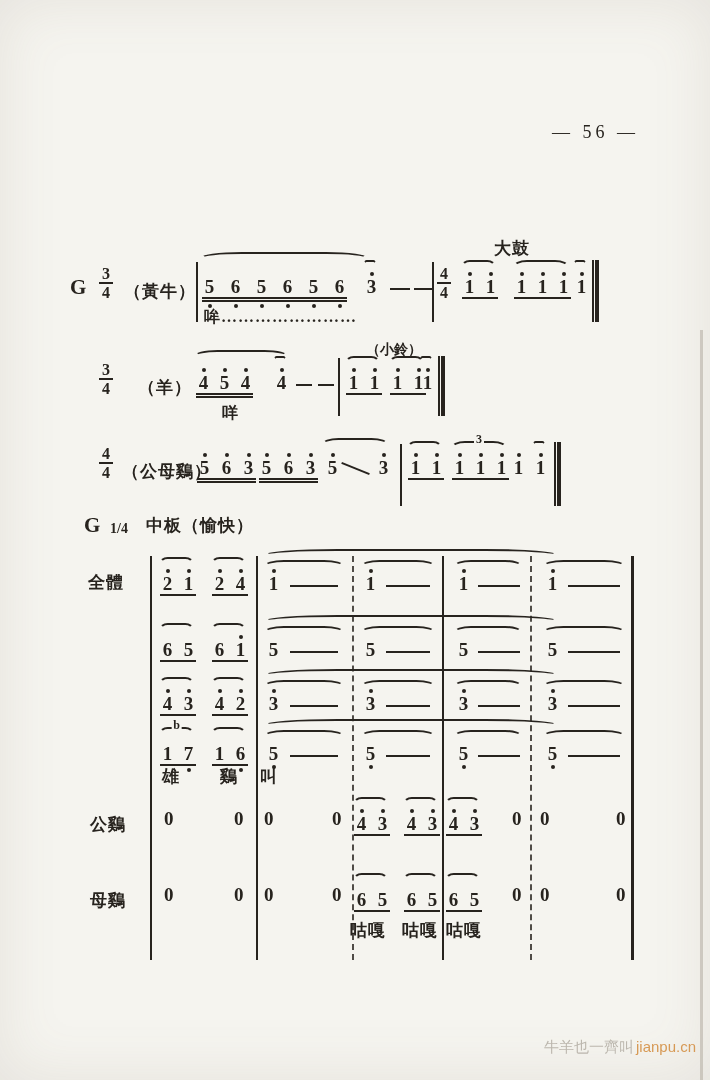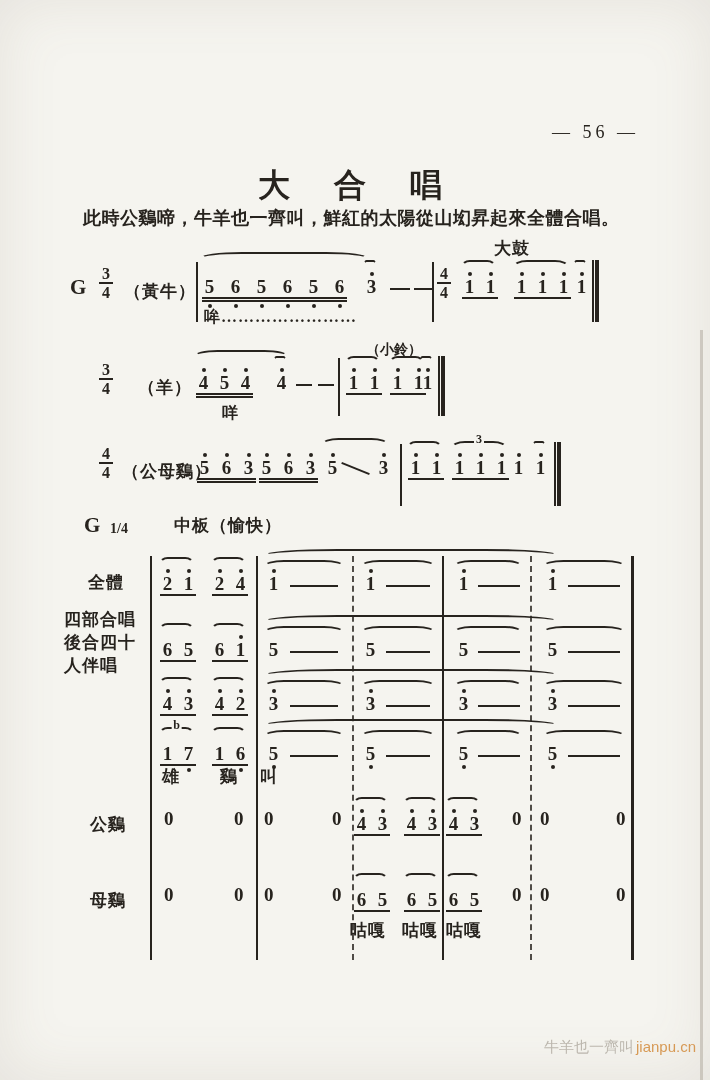--- a/index.html
+++ b/index.html
@@ -47,22 +47,20 @@
   .lab{position:absolute;left:50%;top:-9px;transform:translateX(-50%);background:var(--paper);
        padding:0 2px;font:bold 12px "Liberation Serif",serif;color:var(--ink);line-height:11px;}
   .watermark{position:absolute;left:544px;top:1038px;font:15px "Liberation Sans","DejaVu Sans",sans-serif;color:#bcb7ae;}
   .wm-url{color:#d79a56;margin-left:2px;}
 </style>
 </head>
 <body>
 
 <div class="page">
   <div class="pagenum">— 56 —</div>
-  <h1 class="title">大合唱</h1>
-  <p class="subtitle">此時公鷄啼，牛羊也一齊叫，鮮紅的太陽從山㘭昇起來全體合唱。</p>
   <div id="music">
       <div class="txt key" style="left: 70px; top: 276px;">G</div>
       <div class="frac" style="left: 99px; top: 266px;">
         <div class="fr-n">3</div>
         <div class="fr-line"></div>
         <div class="fr-n">4</div>
       </div>
       <div class="txt" style="left: 124px; top: 281px;">（黃牛）</div>
       <div class="bar" style="height: 60px; left: 196px; top: 262px;"></div>
       <div class="arc" style="width: 168px; left: 200px; top: 252px;"></div>
@@ -348,31 +346,28 @@
         <div class="digits">
           <div class="note">
             <div class="odot"></div>
             <div class="dg">1</div>
           </div>
         </div>
       </div>
       <div class="dbar" style="height: 64px; left: 554px; top: 442px;"></div>
       <div class="txt key" style="left: 84px; top: 514px;">G</div>
       <div class="txt small" style="left: 110px; top: 518px;">1/4</div>
-      <div class="txt" style="left: 146px; top: 515px; margin-left: 28px;">中板（愉快）</div>
+      <div class="txt" style="left: 146px; top: 515px;">中板（愉快）</div>
       <div class="bar" style="height: 404px; width: 2px; left: 150px; top: 556px;"></div>
       <div class="bar" style="height: 404px; width: 2px; left: 256px; top: 556px;"></div>
       <div class="bar dashed" style="height: 404px; left: 352px; top: 556px;"></div>
       <div class="bar" style="height: 404px; left: 442px; top: 556px;"></div>
       <div class="bar dashed" style="height: 404px; left: 530px; top: 556px;"></div>
       <div class="bar" style="height: 404px; width: 3px; left: 631px; top: 556px;"></div>
       <div class="txt" style="left: 88px; top: 572px;">全體</div>
-      <div class="txt multi" style="left: 64px; top: 608px;">四部合唱
-後合四十
-人伴唱</div>
       <div class="txt" style="left: 90px; top: 814px;">公鷄</div>
       <div class="txt" style="left: 90px; top: 890px;">母鷄</div>
       <div class="cell" style="left: 160px; top: 569px;">
         <div class="tie"></div>
         <div class="digits ul1">
           <div class="note">
             <div class="odot"></div>
             <div class="dg">2</div>
           </div>
           <div class="note">

